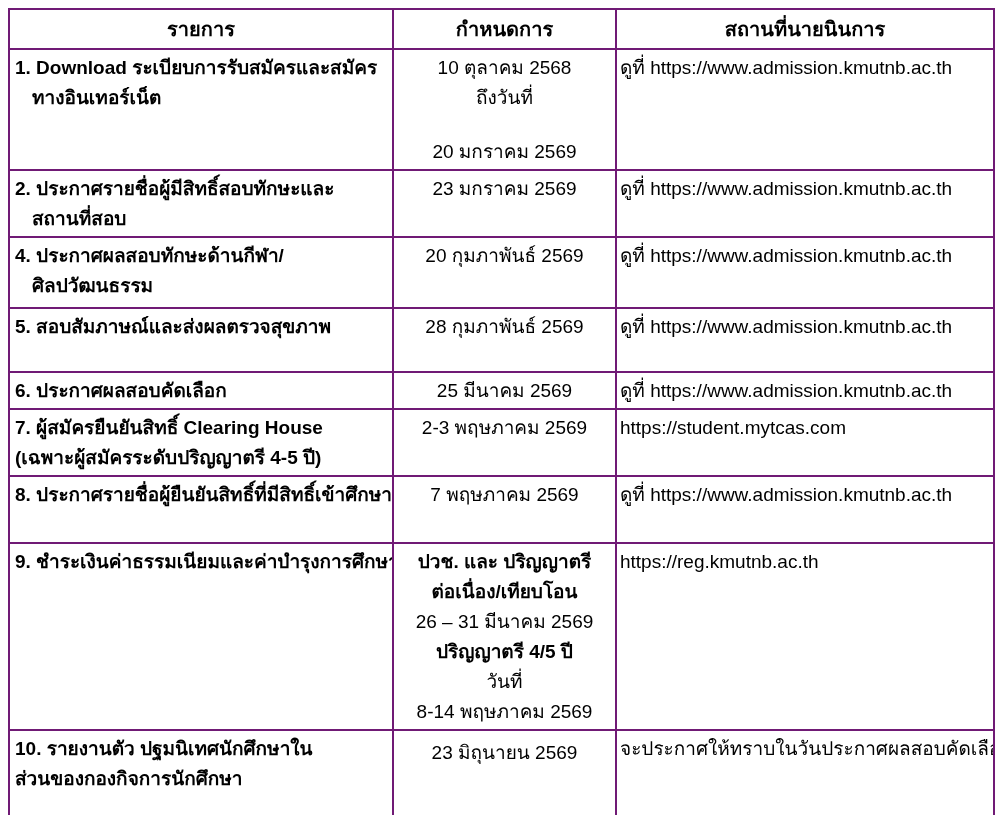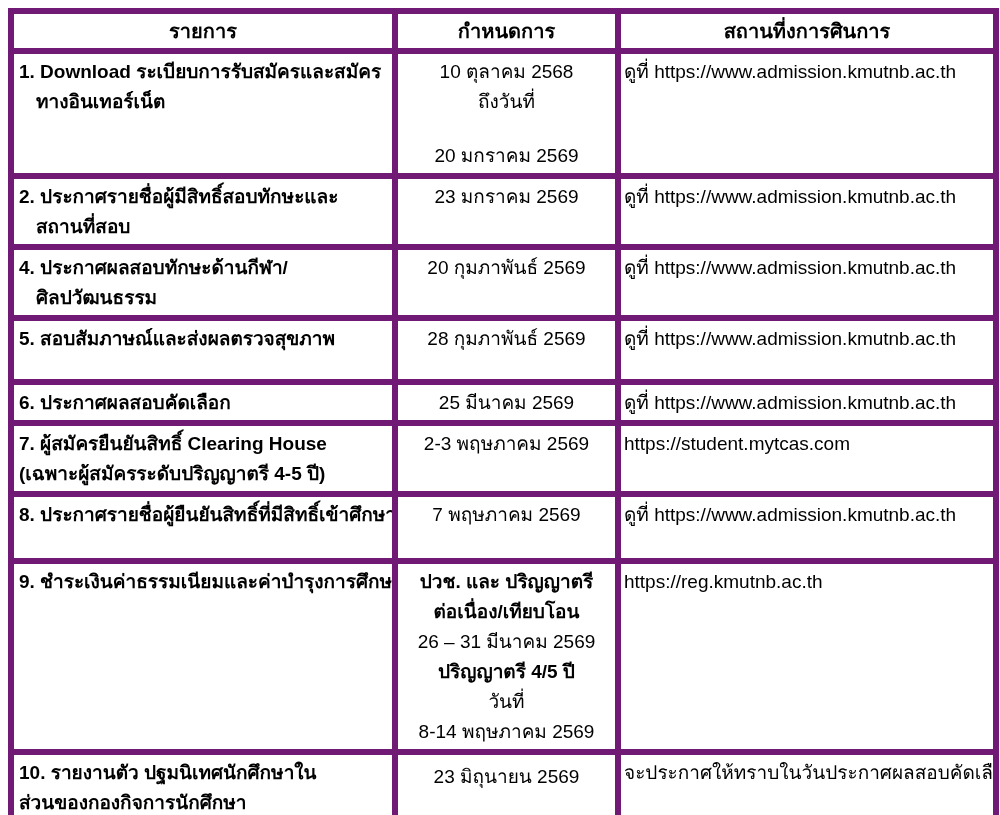--- a/index.html
+++ b/index.html
@@ -12,21 +12,21 @@
     font-family: "Liberation Sans", sans-serif;
     color: #000000;
   }
   table.schedule-table {
     border-collapse: collapse;
     table-layout: fixed;
     margin: 8px 0 0 8px;
     width: 985px;
   }
   th, td {
-    border: 6px solid #701a75;
+    border: 2px solid #701a75;
     vertical-align: top;
     padding: 3px 4px 2px 4px;
     font-size: 19px;
     line-height: 30px;
     overflow: hidden;
   }
   thead th {
     height: 40px;
     text-align: center;
     vertical-align: middle;
@@ -71,21 +71,21 @@
 <table class="schedule-table">
   <colgroup>
     <col style="width:384px">
     <col style="width:223px">
     <col style="width:378px">
   </colgroup>
   <thead>
     <tr>
       <th>รายการ</th>
       <th>กำหนดการ</th>
-      <th>สถานที่งการศินการ</th>
+      <th>สถานที่นายนินการ</th>
     </tr>
   </thead>
   <tbody>
       <tr>
         <td class="item-cell">
           <div class="line">1. Download ระเบียบการรับสมัครและสมัคร</div>
           <div class="line indent">ทางอินเทอร์เน็ต</div>
         </td>
         <td class="schedule-cell">
           <div class="line">10 ตุลาคม 2568</div>

